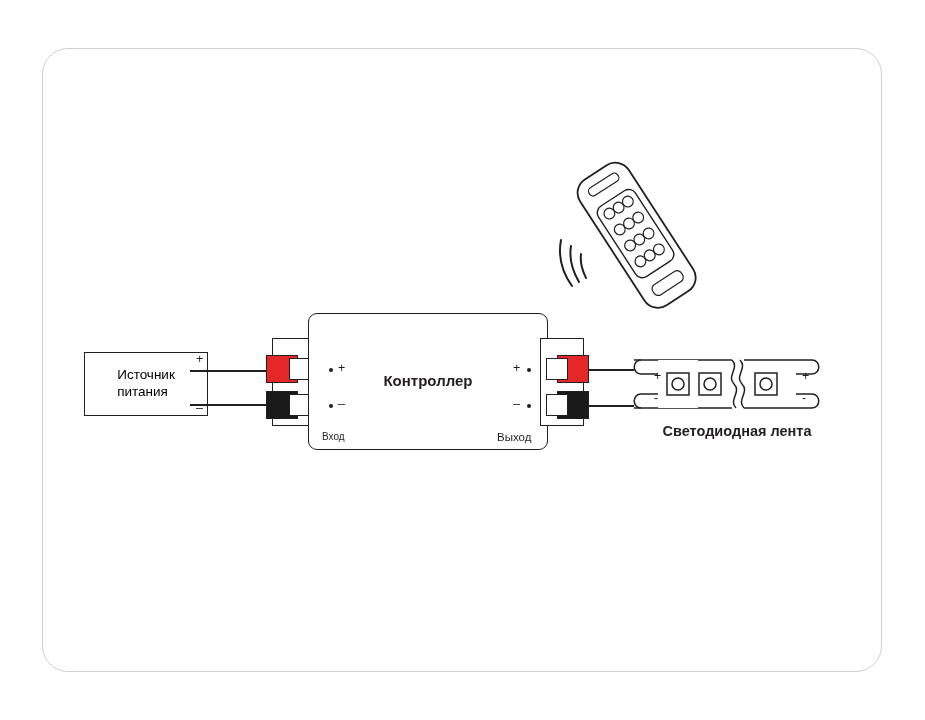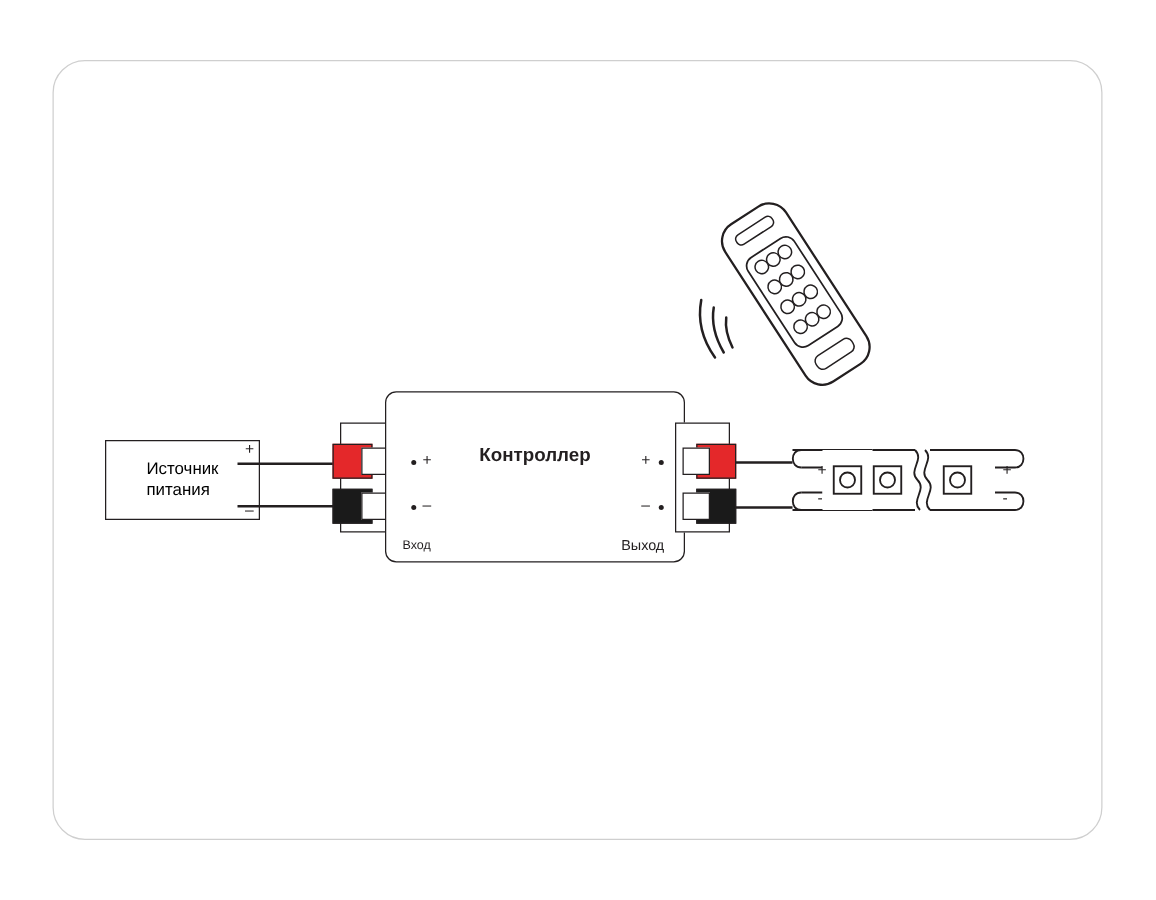--- a/index.html
+++ b/index.html
@@ -66,21 +66,21 @@
   #controller {
     left: 308px;
     top: 313px;
     width: 240px;
     height: 137px;
     border-radius: 9px;
     border-width: 1.6px;
   }
   #controller-label {
     left: 308px;
-    top: 356px;
+    top: 372px;
     width: 240px;
     text-align: center;
     font-size: 15px;
     font-weight: 700;
   }
   #in-label { left: 322px; top: 431px; font-size: 10px; }
   #out-label { left: 497px; top: 431px; font-size: 11.5px; }
 
   .termtext {
     position: absolute;
@@ -225,20 +225,21 @@
     <path d="M184,36 C193,36 193,50 184,50" stroke="#231f20" stroke-width="1.5" fill="none"></path>
     <path d="M168,16 L184,16" stroke="#231f20" stroke-width="1.5" fill="none"></path>
     <path d="M168,36 L184,36" stroke="#231f20" stroke-width="1.5" fill="none"></path>
   </svg>
 
   <span class="strip-sign" style="left:654px; top:369px;">+</span>
   <span class="strip-sign" style="left:654px; top:391px;">-</span>
   <span class="strip-sign" style="left:802px; top:369px;">+</span>
   <span class="strip-sign" style="left:802px; top:391px;">-</span>
 
+  <div class="lbl" id="strip-label">Светодиодная лента</div>
 
   <svg id="remote" viewBox="0 0 180 170">
     <g transform="rotate(-33 90 85)">
 
       <rect x="52" y="14" width="58" height="150" rx="16" ry="16" fill="#ffffff" stroke="#231f20" stroke-width="1.8"></rect>
 
       <rect x="59" y="45" width="44" height="84" rx="8" ry="8" fill="#ffffff" stroke="#231f20" stroke-width="1.4"></rect>
 
       <rect x="64" y="24" width="34" height="9" rx="4" ry="4" fill="#ffffff" stroke="#231f20" stroke-width="1.2"></rect>
 

